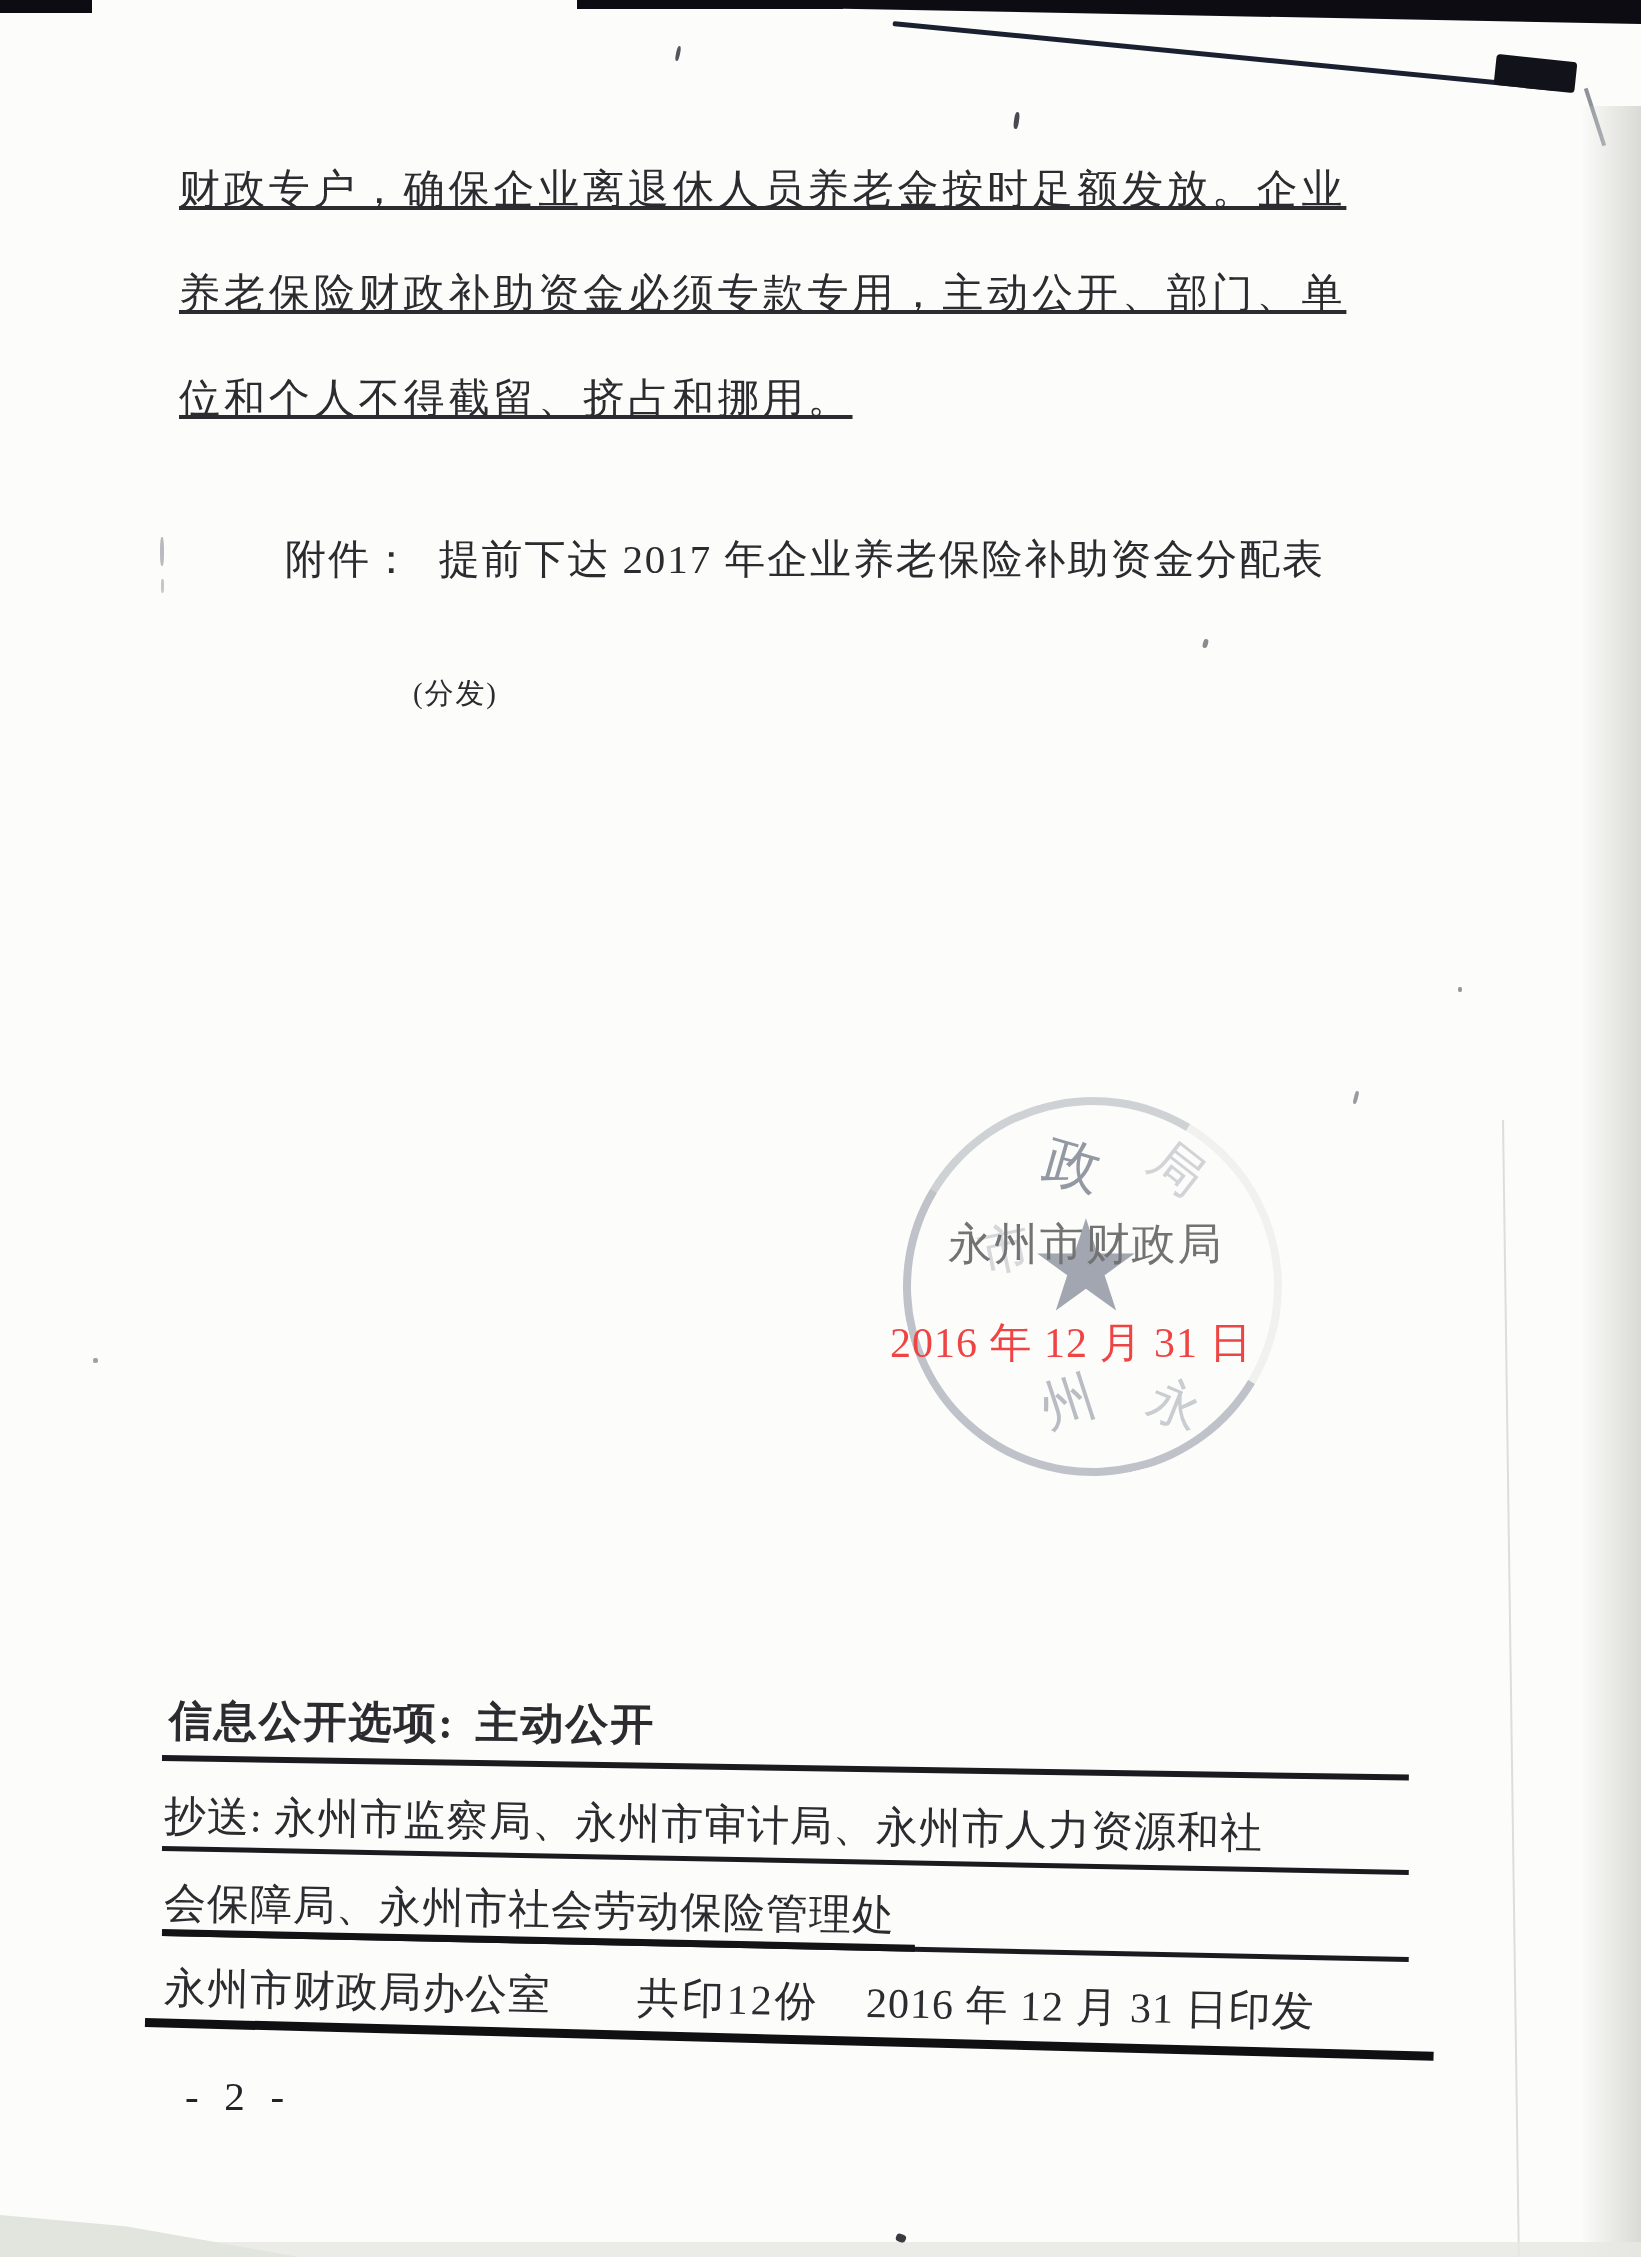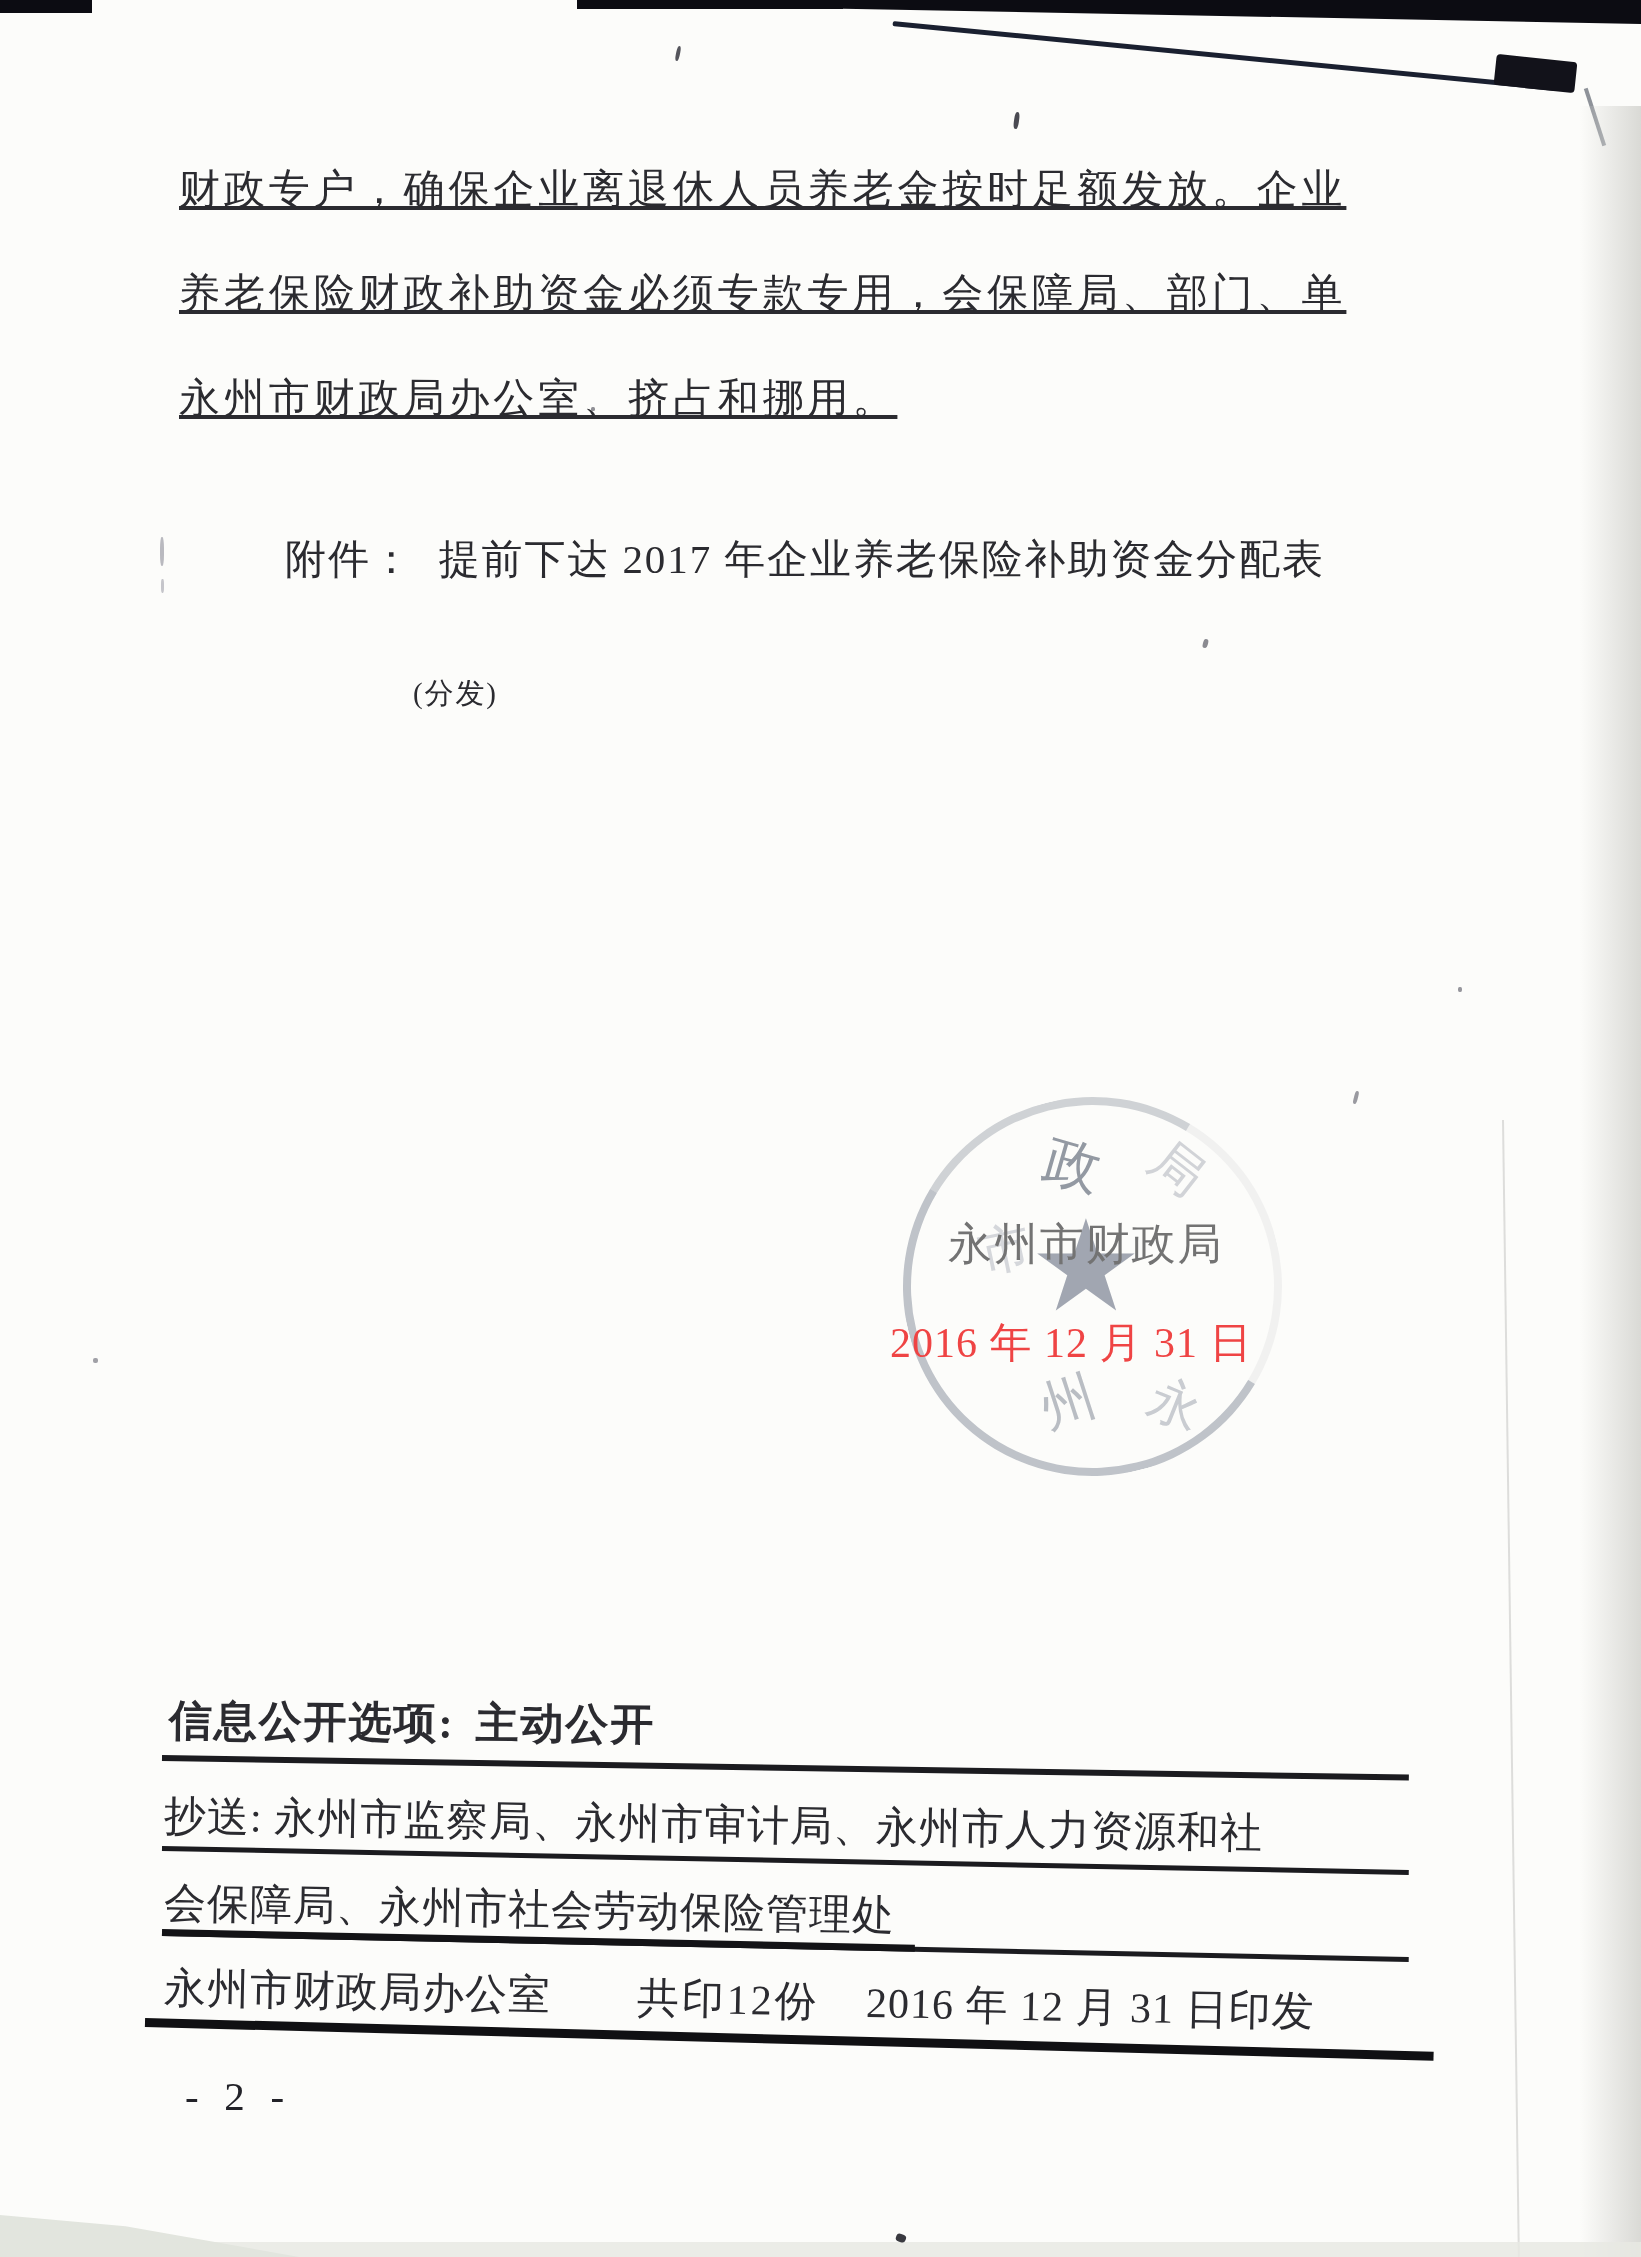--- a/index.html
+++ b/index.html
@@ -43,22 +43,22 @@
   <div class="speck" style="left:1354px;top:1091px;width:3.9px;height:12.6px;background:#9a9aa0;transform:rotate(15deg);"></div>
   <div class="speck" style="left:160px;top:537px;width:3.9px;height:29px;background:#b9b9bf;"></div>
   <div class="speck" style="left:161px;top:579px;width:2.9px;height:13.5px;background:#c5c5ca;"></div>
   <div class="speck" style="left:1458px;top:987px;width:3.9px;height:4.8px;background:#96969c;"></div>
   <div class="speck" style="left:93px;top:1358px;width:4.8px;height:4.8px;background:#a0a0a6;"></div>
   <div class="speck" style="left:896px;top:2234px;width:9.7px;height:7.7px;background:#3a3a40;transform:rotate(20deg);"></div>
   <div class="speck" style="left:591px;top:407px;width:3.9px;height:3.9px;background:#8f8f95;"></div>
 
   <div>
     <div class="cnline para" style="left:179px;top:162px;">财政专户，确保企业离退休人员养老金按时足额发放。企业</div>
-    <div class="cnline para" style="left:179px;top:266px;">养老保险财政补助资金必须专款专用，会保障局、部门、单</div>
-    <div class="cnline para" style="left:179px;top:371px;">永州市财政局办公室、挤占和挪用。</div>
+    <div class="cnline para" style="left:179px;top:266px;">养老保险财政补助资金必须专款专用，主动公开、部门、单</div>
+    <div class="cnline para" style="left:179px;top:371px;">位和个人不得截留、挤占和挪用。</div>
   </div>
 
   <div class="cnline" style="left:285px;top:532px;font-size:41px;letter-spacing:1.9px;">
     <span>附件：</span><span style="display:inline-block;width:25px;"></span><span>提前下达 2017 年企业养老保险补助资金分配表</span>
   </div>
   <div class="cnline" style="left:413px;top:630px;font-size:29px;letter-spacing:1.9px;margin-top:44px;">(分发)</div>
 
   <div>
     <div class="abs" style="left:903px;top:1097px;width:363px;height:363px;border-radius:50%;
                 border:8.7px solid rgba(141,148,160,0.55);

